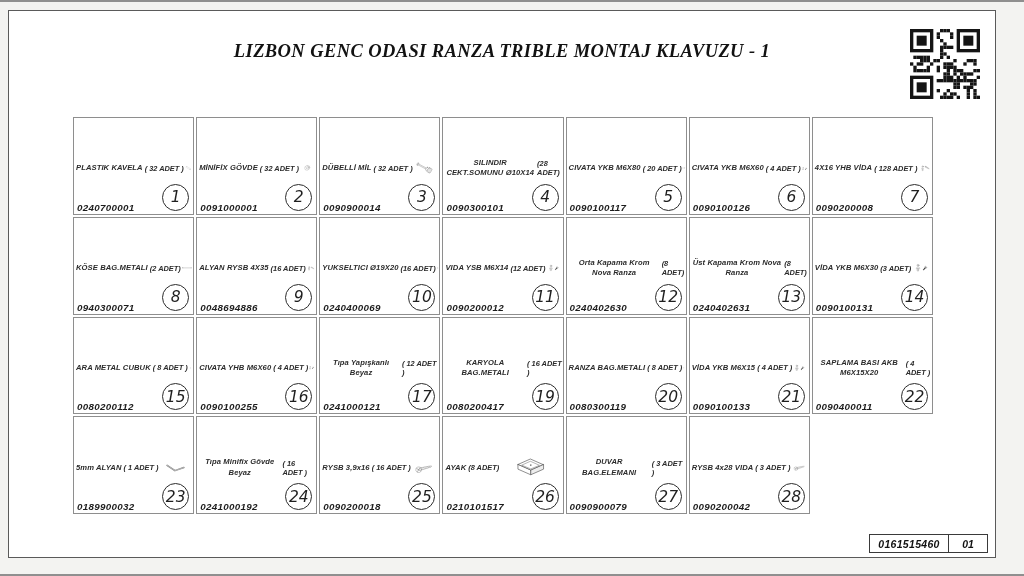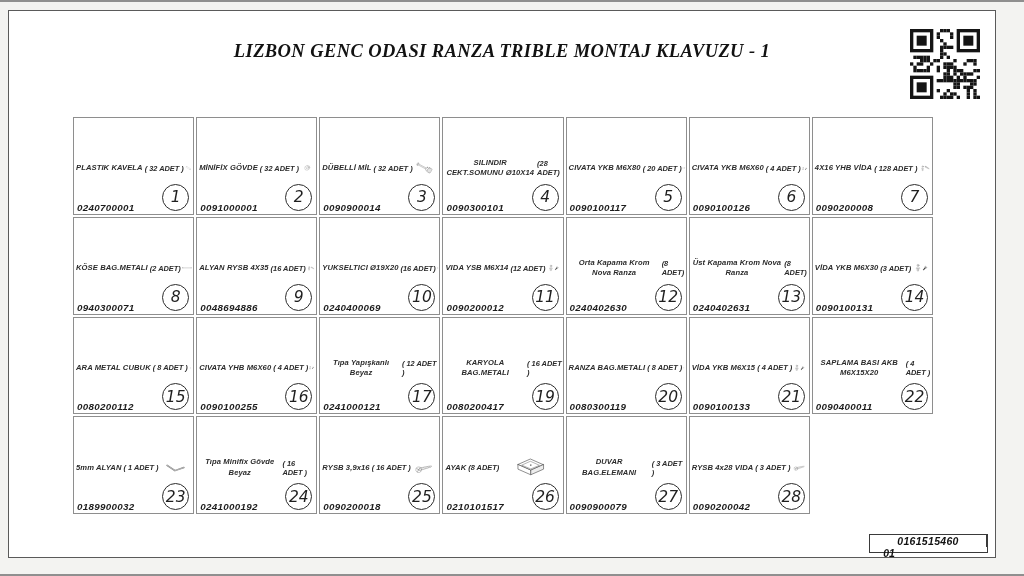--- a/index.html
+++ b/index.html
@@ -18,21 +18,21 @@
   .pname{font-size:7.6px;font-weight:600;color:#2b2b2b;text-align:center;line-height:1.35;
          padding:0 2px;letter-spacing:.1px;}
   .pqty{font-size:7.4px;font-weight:600;color:#2b2b2b;margin-top:0;}
   .part-art{flex:1;width:100%;min-height:0;display:flex;align-items:center;justify-content:center;}
   .part-art svg{width:97%;height:100%;max-height:52px;}
   .pcode{position:absolute;left:3px;bottom:1px;font-size:9.8px;font-weight:700;color:#1c1c1c;letter-spacing:.3px;margin-top:48px;}
   .pnum{position:absolute;right:4px;bottom:3px;width:25px;height:25px;border:1.4px solid #2c2c2c;
         border-radius:50%;display:flex;align-items:center;justify-content:center;
         font-size:15.5px;color:#1f1f1f;background:#fff;font-family:"DejaVu Sans",sans-serif;}
   .docbox{position:absolute;left:860px;top:523px;width:119px;height:19px;border:1px solid #3a3a3a;
-          display:flex;box-sizing:border-box;background:#fff;flex-direction:column;}
+          display:flex;box-sizing:border-box;background:#fff;}
   .doc-code{flex:1;border-right:1px solid #3a3a3a;display:flex;align-items:center;justify-content:center;
             font-size:10.5px;font-weight:700;color:#111;letter-spacing:.3px;}
   .doc-page{width:38px;display:flex;align-items:center;justify-content:center;
             font-size:10.5px;font-weight:700;color:#111;}
 </style>
 </head>
 <body>
 
 <div class="canvas">
   <div class="sheet">

